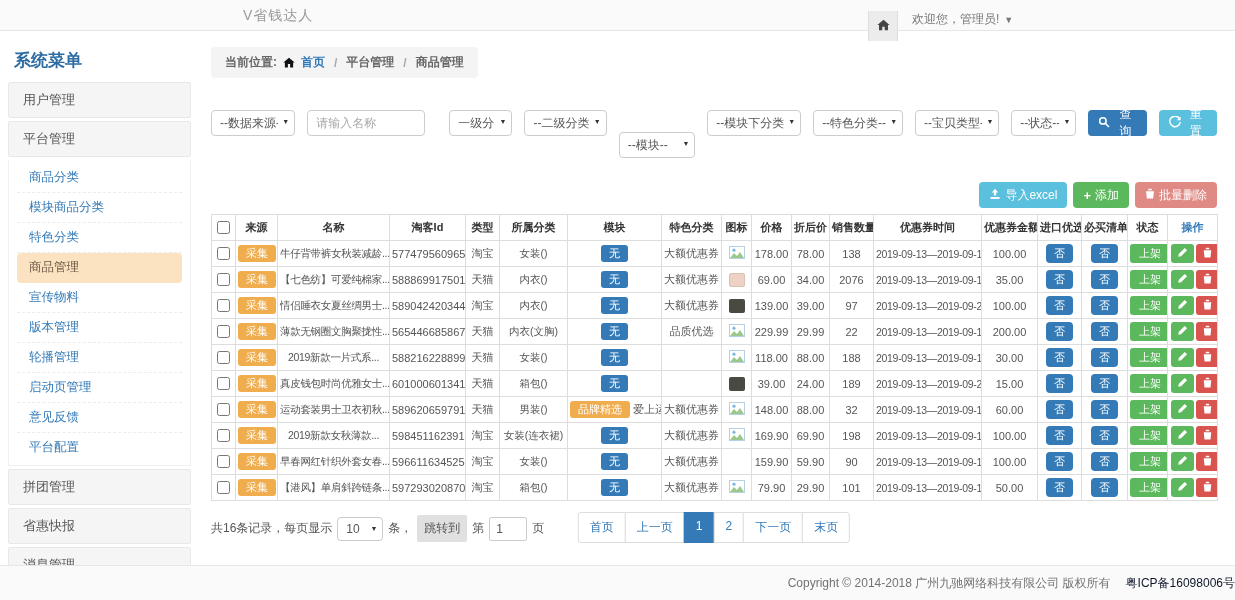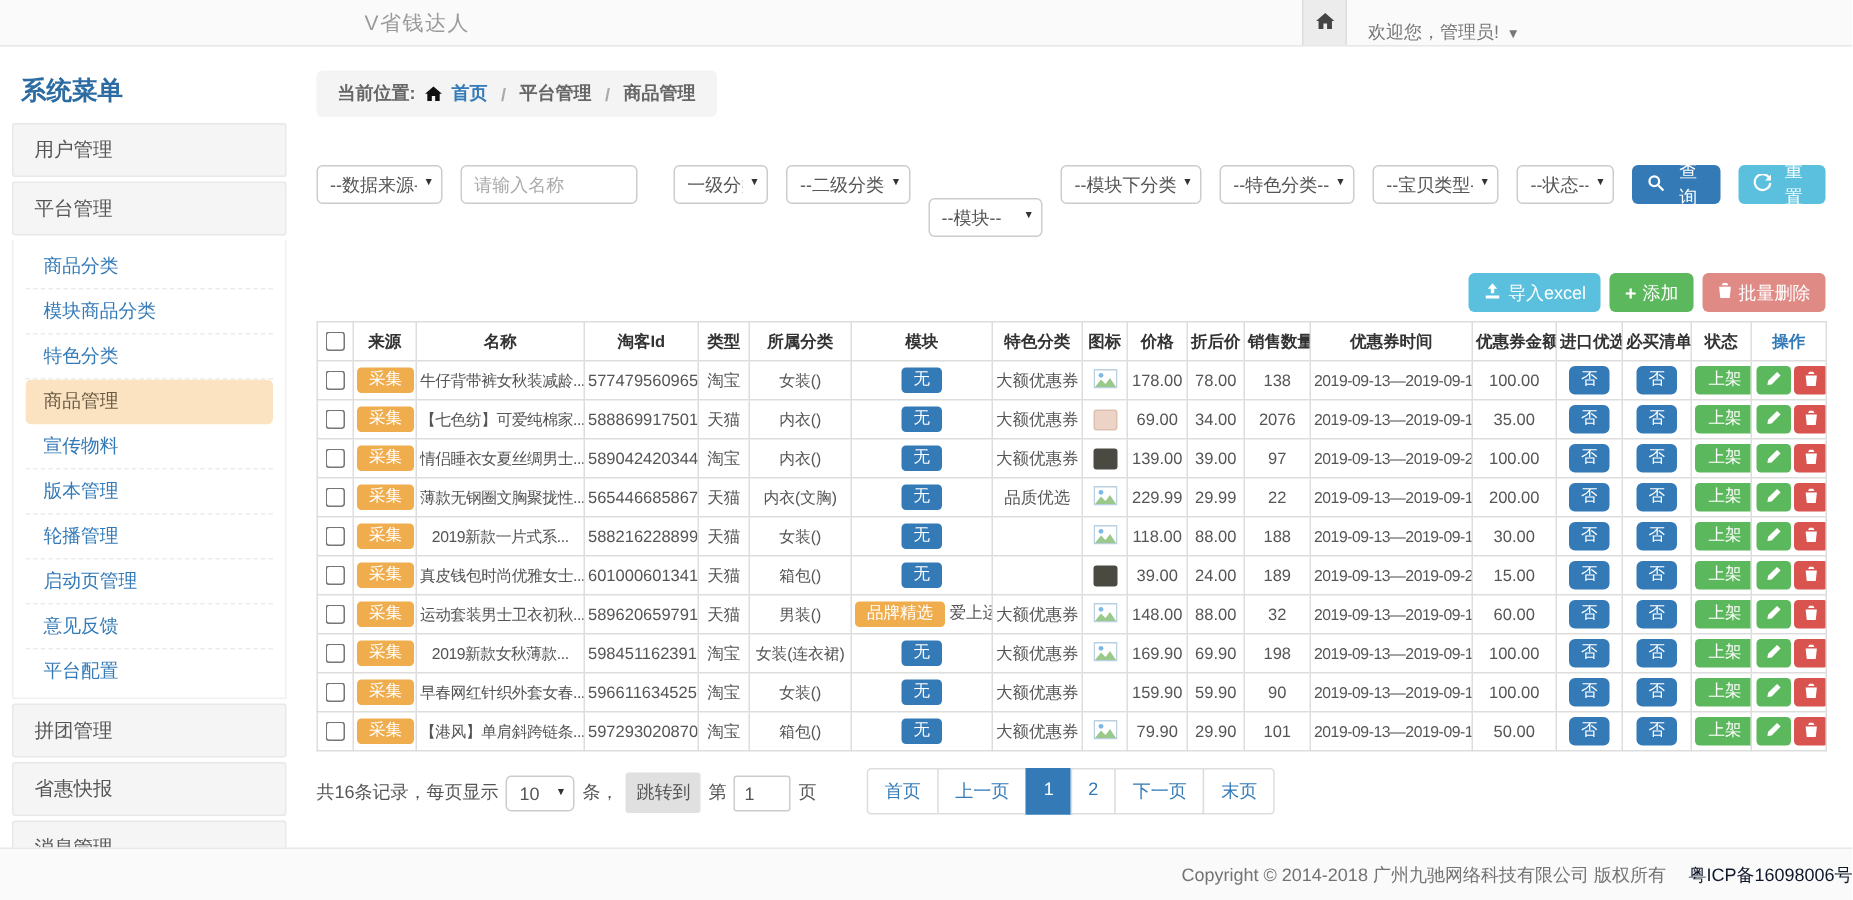--- a/index.html
+++ b/index.html
@@ -2,21 +2,21 @@
 <html><head>
 <meta charset="utf-8">
 <style>
   * { box-sizing: border-box; margin: 0; padding: 0; }
   html,body { width:1235px; height:600px; overflow:hidden; }
   body { font-family:"Liberation Sans","DejaVu Sans",sans-serif; font-size:12px; color:#333; background:#fff; position:relative; }
 
   
   .topbar { height:31px; background:#fafafa; border-bottom:1px solid #e7e7e7; position:relative; }
   .app-title { position:absolute; left:243px; top:7px; font-size:14px; color:#9a9a9a; letter-spacing:1px; }
-  .topbar-right { position:absolute; left:868px; top:0; height:30px; display:flex; align-items:flex-end; }
+  .topbar-right { position:absolute; left:868px; top:11px; height:30px; display:flex; align-items:flex-start; }
   .home-btn { width:30px; height:30px; background:#ececec; border-left:1px solid #ddd; border-right:1px solid #ddd;
               display:flex; align-items:center; justify-content:center; cursor:pointer; color:#444; }
   .welcome { margin-left:14px; color:#777; display:flex; align-items:center; gap:5px; cursor:pointer; }
   .caret { font-size:9px; color:#777; }
 
   
   .content { display:flex; height:534px; overflow:hidden; }
   .sidebar { width:183px; margin-left:8px; padding-top:14px; flex:none; }
   .sidebar-title { color:#2d6ca2; font-size:17px; font-weight:bold; padding:4px 6px 10px; }
   .side-group { background:#f5f5f5; border:1px solid #e8e8e8; border-radius:2px; padding:8px 14px; margin-bottom:3px;

